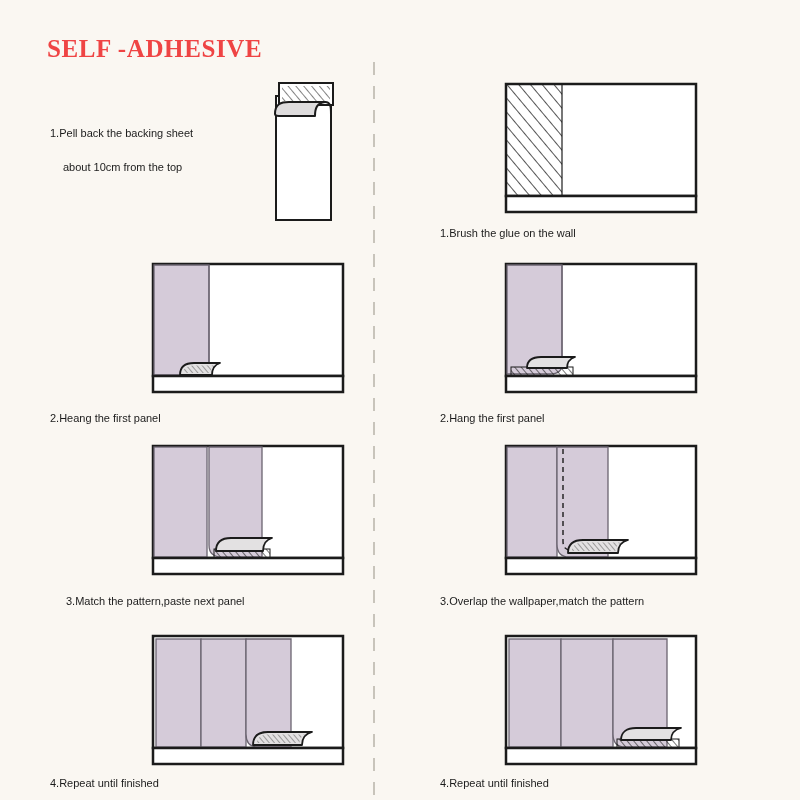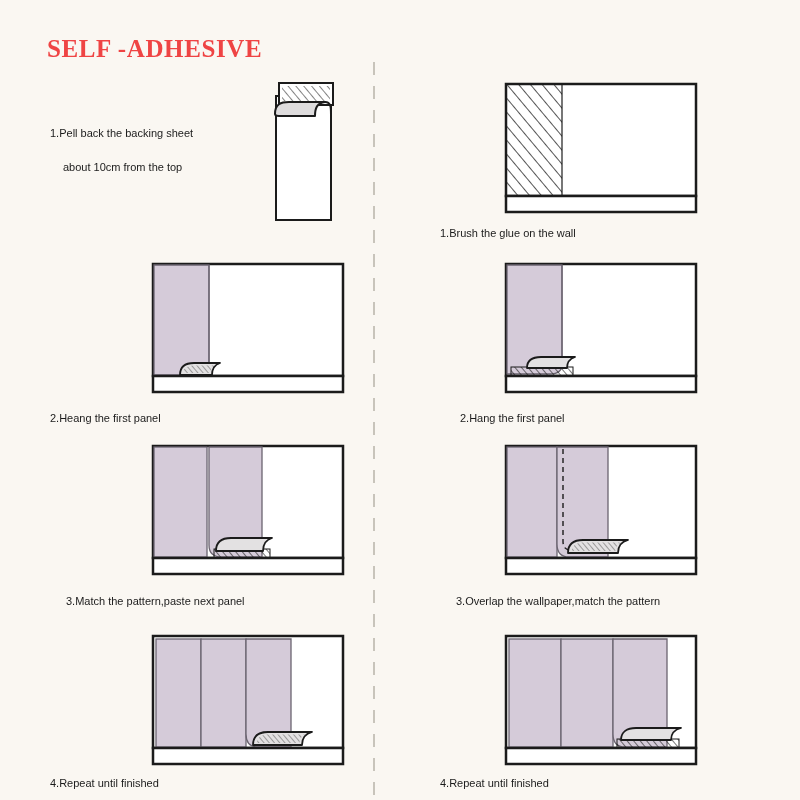--- a/index.html
+++ b/index.html
@@ -119,21 +119,21 @@
       <path d="M2 2 L57 2 L57 101 C57 108, 52 111, 45 111 L2 111 Z" fill="#d5cbd9" stroke="#6b6470" stroke-width="1.3"></path>
       <line x1="57" y1="2" x2="57" y2="101" stroke="#6b6470" stroke-width="1.3"></line>
 
       <rect x="6" y="104" width="62" height="9" fill="url(#hatchFloor)" stroke="#1b1b1b" stroke-width="1"></rect>
 
       <path d="M22 105 C22 97, 28 94, 36 94 L70 94 C64 96, 62 100, 62 105 Z" fill="#e3e1e2" stroke="#1b1b1b" stroke-width="1.8" stroke-linejoin="round"></path>
       <rect x="1" y="113" width="190" height="16" fill="#ffffff" stroke="#1b1b1b" stroke-width="2.5"></rect>
     </svg>
   </div>
 
-  <div class="caption" style="left:460px;top:413px;">2.Hang the first panel</div>
+  <div class="caption" style="left:440px;top:413px;">2.Hang the first panel</div>
 
   <div class="fig" style="left:152px;top:445px;">
     <svg width="192" height="132" viewBox="0 0 192 132">
       <rect x="1" y="1" width="190" height="112" fill="#ffffff" stroke="#1b1b1b" stroke-width="2.5"></rect>
 
       <rect x="2" y="2" width="53" height="110" fill="#d5cbd9" stroke="#6b6470" stroke-width="1.3"></rect>
 
       <path d="M57 2 L110 2 L110 112 L70 112 C62 112, 57 108, 57 100 Z" fill="#d5cbd9" stroke="#6b6470" stroke-width="1.3"></path>
 
       <rect x="62" y="104" width="56" height="9" fill="url(#hatchFloor)" stroke="#1b1b1b" stroke-width="1"></rect>
@@ -154,21 +154,21 @@
       <path d="M52 2 L103 2 L103 112 L64 112 C56 112, 52 107, 52 99 Z" fill="#d5cbd9" stroke="#6b6470" stroke-width="1.3"></path>
 
       <path d="M58 4 L58 96 C58 102, 60 104, 64 105" fill="none" stroke="#1b1b1b" stroke-width="1.4" stroke-dasharray="5 4"></path>
 
       <path d="M63 108 C63 99, 69 95, 78 95 L123 95 C115 97, 113 102, 113 108 Z" fill="#e3e1e2" stroke="#1b1b1b" stroke-width="1.8" stroke-linejoin="round"></path>
       <path d="M67 106 C67 100, 72 97.5, 79 97.5 L117 97.5 C112 99, 110.5 102.5, 110.5 106 Z" fill="url(#hatchFine)" opacity="0.95"></path>
       <rect x="1" y="113" width="190" height="16" fill="#ffffff" stroke="#1b1b1b" stroke-width="2.5"></rect>
     </svg>
   </div>
 
-  <div class="caption" style="left:456px;top:596px;">3.Overlap the wallpaper,match the pattern</div>
+  <div class="caption" style="left:440px;top:596px;">3.Overlap the wallpaper,match the pattern</div>
 
   <div class="fig" style="left:152px;top:635px;">
     <svg width="192" height="132" viewBox="0 0 192 132">
       <rect x="1" y="1" width="190" height="112" fill="#ffffff" stroke="#1b1b1b" stroke-width="2.5"></rect>
       <rect x="4" y="4" width="45" height="108" fill="#d5cbd9" stroke="#6b6470" stroke-width="1.3"></rect>
       <rect x="49" y="4" width="45" height="108" fill="#d5cbd9" stroke="#6b6470" stroke-width="1.3"></rect>
       <path d="M94 4 L139 4 L139 112 L106 112 C98 112, 94 107, 94 99 Z" fill="#d5cbd9" stroke="#6b6470" stroke-width="1.3"></path>
 
       <path d="M101 110 C101 101, 107 97, 116 97 L160 97 C152 99, 150 104, 150 110 Z" fill="#e3e1e2" stroke="#1b1b1b" stroke-width="1.8" stroke-linejoin="round"></path>
       <path d="M105 108 C105 102, 110 99.5, 117 99.5 L154 99.5 C149 101, 147.5 104.5, 147.5 108 Z" fill="url(#hatchFine)" opacity="0.95"></path>

